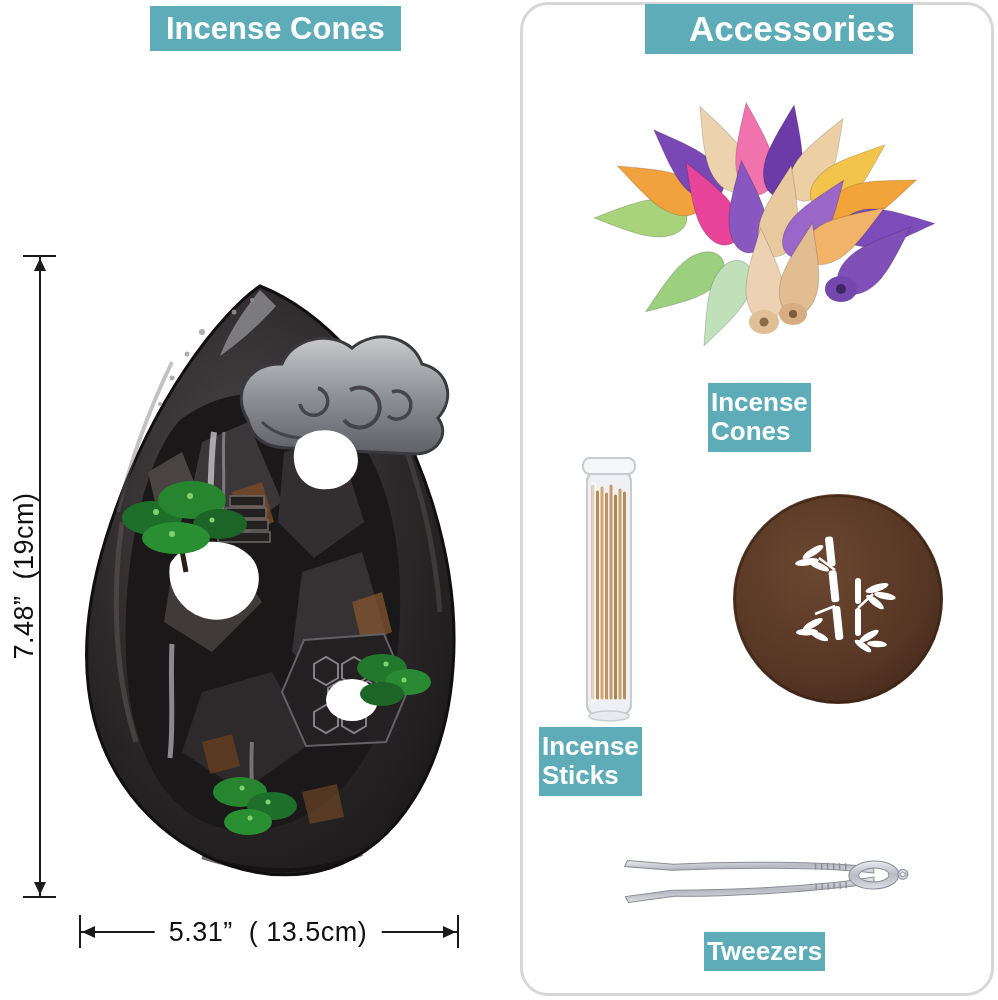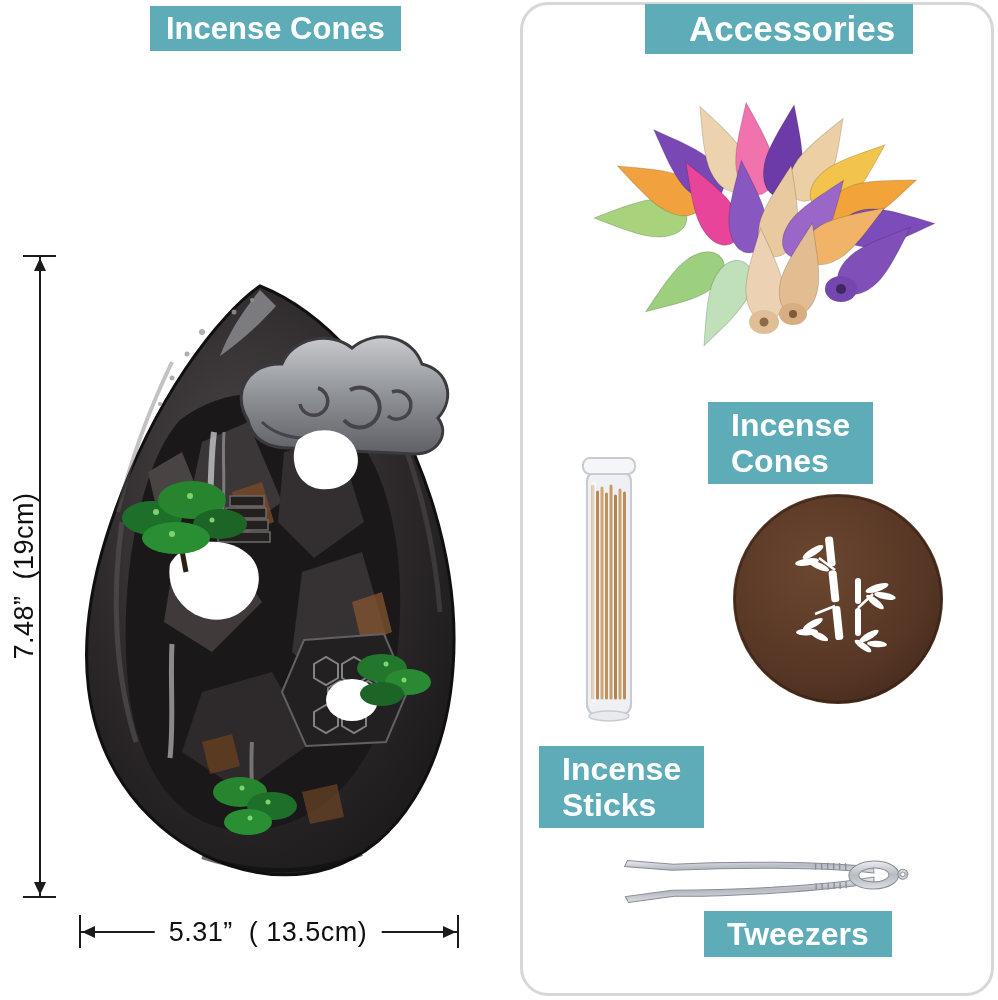--- a/index.html
+++ b/index.html
@@ -1,21 +1,21 @@
 <!DOCTYPE html>
 <html style="--accent: #5EACB8;"><head>
 <meta charset="utf-8">
 <style>
   html,body{margin:0;padding:0;}
   body{width:998px;height:1000px;background:#ffffff;font-family:"Liberation Sans",sans-serif;position:relative;overflow:hidden;}
   svg{overflow:visible;display:block;position:absolute;}
   .tag{position:absolute;background:var(--accent,#5EACB8);color:#fff;font-weight:700;line-height:1.13;white-space:pre-line;}
   .title-tag{font-size:31px;padding:5px 16px;white-space:nowrap;}
   .big-title{font-size:35px;padding:5px 18px;}
-  .item-tag{font-size:32px;padding:5px 23px;margin-top:19px;}
+  .item-tag{font-size:26px;padding:5px 3px;}
   .dim-el{position:absolute;background:#1b1b1b;}
   .tri{position:absolute;width:0;height:0;}
   .tri-up{border-left:6px solid transparent;border-right:6px solid transparent;border-bottom:13px solid #1b1b1b;}
   .tri-down{border-left:6px solid transparent;border-right:6px solid transparent;border-top:13px solid #1b1b1b;}
   .tri-left{border-top:6px solid transparent;border-bottom:6px solid transparent;border-right:13px solid #1b1b1b;}
   .tri-right{border-top:6px solid transparent;border-bottom:6px solid transparent;border-left:13px solid #1b1b1b;}
   .dim-label{position:absolute;font-size:27px;color:#101010;white-space:pre;letter-spacing:0.5px;}
   .v-label{transform:translate(-50%,-50%) rotate(-90deg);}
   .h-label{transform:translate(-50%,-50%);background:#fff;padding:0 14px;}
   .acc-box{position:absolute;left:520px;top:2px;width:474px;height:994px;border:3px solid #d7d7d7;border-radius:28px;box-sizing:border-box;}
@@ -282,15 +282,15 @@
         <line x1="228" y1="21" x2="228" y2="28"></line>
         <line x1="234" y1="21.5" x2="234" y2="28.5"></line>
       <line x1="204" y1="41" x2="204" y2="47.5"></line>
         <line x1="210" y1="41" x2="210" y2="47.5"></line>
         <line x1="216" y1="41" x2="216" y2="47.5"></line>
         <line x1="222" y1="40.5" x2="222" y2="47"></line>
         <line x1="228" y1="40.5" x2="228" y2="47"></line>
         <line x1="234" y1="39.5" x2="234" y2="46.5"></line>
     </g>
   </svg>
-  <div class="tag item-tag" style="left:704px;top:892px;">Tweezers</div>
+  <div class="tag item-tag" style="left:704px;top:932px;">Tweezers</div>
 
 </div>
 
 </body></html>

